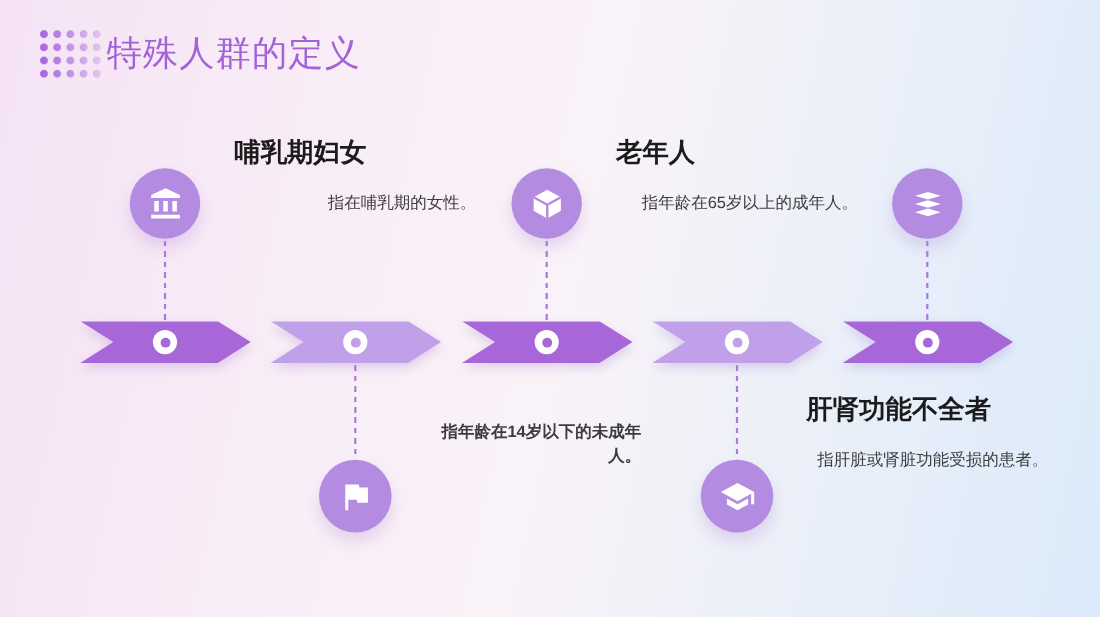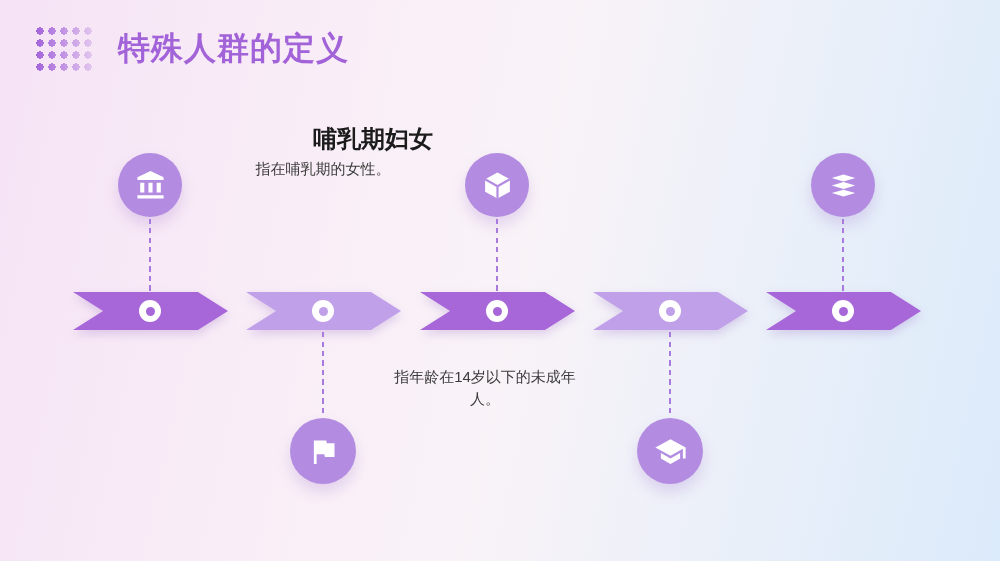--- a/index.html
+++ b/index.html
@@ -16,21 +16,21 @@
   
   .dots{
     position:absolute;left:34px;top:25px;width:60px;height:48px;
     background-image:radial-gradient(3.7px at 6px 6px,var(--title) 98%,transparent 100%);
     background-size:12px 12px;
     -webkit-mask-image:linear-gradient(to right,#000 2%,rgba(0,0,0,.22) 100%);
     mask-image:linear-gradient(to right,#000 2%,rgba(0,0,0,.22) 100%);
   }
   .title{
     position:absolute;left:97px;top:29px;font-size:32px;line-height:1.2;
-    font-weight:700;color:var(--title);letter-spacing:1px;white-space:nowrap;margin-left:21px;
+    font-weight:400;color:var(--title);letter-spacing:1px;white-space:nowrap;
   }
   
   .col{position:absolute;inset:0;}
   .col-1{--cx:150px}.col-2{--cx:323px}.col-3{--cx:497px}.col-4{--cx:670px}.col-5{--cx:843px}
   .icon-circle{
     position:absolute;left:calc(var(--cx) - 32px);width:64px;height:64px;border-radius:50%;
     background:var(--icon-circle);display:flex;align-items:center;justify-content:center;
     box-shadow:0 8px 14px rgba(150,100,200,.22);
   }
   .icon-circle.top{top:153px;}
@@ -52,23 +52,23 @@
   .node{
     position:absolute;top:300px;left:calc(var(--cx) - 11px);width:22px;height:22px;border-radius:50%;
     background:#fff;display:flex;align-items:center;justify-content:center;
   }
   .node i{display:block;width:9px;height:9px;border-radius:50%;}
   .node.dark i{background:var(--arrow-dark);}
   .node.light i{background:var(--arrow-light);}
   .txt{position:absolute;left:calc(var(--cx) - 110px);width:220px;}
   .txt.top{top:126px;}
   .txt.bottom{top:360px;}
-  .txt h3{margin:0;font-size:24px;font-weight:700;color:var(--heading);text-align:right;line-height:1.1;white-space:nowrap;}
-  .txt p{margin:6px 0 0;font-size:15px;color:var(--description);line-height:1.45;text-align:center;}
-  .col-3 .txt p{width:196px;}
+  .txt h3{margin:0;font-size:24px;font-weight:700;color:var(--heading);text-align:left;line-height:1.1;white-space:nowrap;}
+  .txt p{margin:22px 0 0;font-size:15px;color:var(--description);line-height:1.45;text-align:right;}
+  .col-3 .txt p{width:196px;font-weight:bold;}
 </style>
 </head>
 <body>
 
 <div class="slide">
 
   <div class="dots"></div>
   <div class="title">特殊人群的定义</div>
 
   <div class="col col-1">
@@ -118,20 +118,24 @@
       </div>
     <div class="node dark">
         <i></i>
       </div>
     <div class="txt bottom">
       <p>指年龄在14岁以下的未成年人。</p>
     </div>
   </div>
 
   <div class="col col-4">
+    <div class="txt top">
+      <h3>老年人</h3>
+      <p>指年龄在65岁以上的成年人。</p>
+    </div>
     <div class="arrow-wrap">
         <div class="arrow light"></div>
       </div>
     <div class="node light">
         <i></i>
       </div>
     <div class="dash bottom"></div>
     <div class="icon-circle bottom">
       <svg viewBox="0 0 24 24">
         <path d="M5 13.18v4L12 21l7-3.82v-4L12 17l-7-3.82zM12 3 1 9l11 6 9-4.91V17h2V9L12 3z"></path>
@@ -147,15 +151,19 @@
         <path d="M12 15 20.5 17.5 12 20 3.5 17.5z"></path>
       </svg>
     </div>
     <div class="dash top"></div>
     <div class="arrow-wrap">
         <div class="arrow dark"></div>
       </div>
     <div class="node dark">
         <i></i>
       </div>
+    <div class="txt bottom">
+      <h3>肝肾功能不全者</h3>
+      <p>指肝脏或肾脏功能受损的患者。</p>
+    </div>
   </div>
 
 </div>
 
 </body></html>

